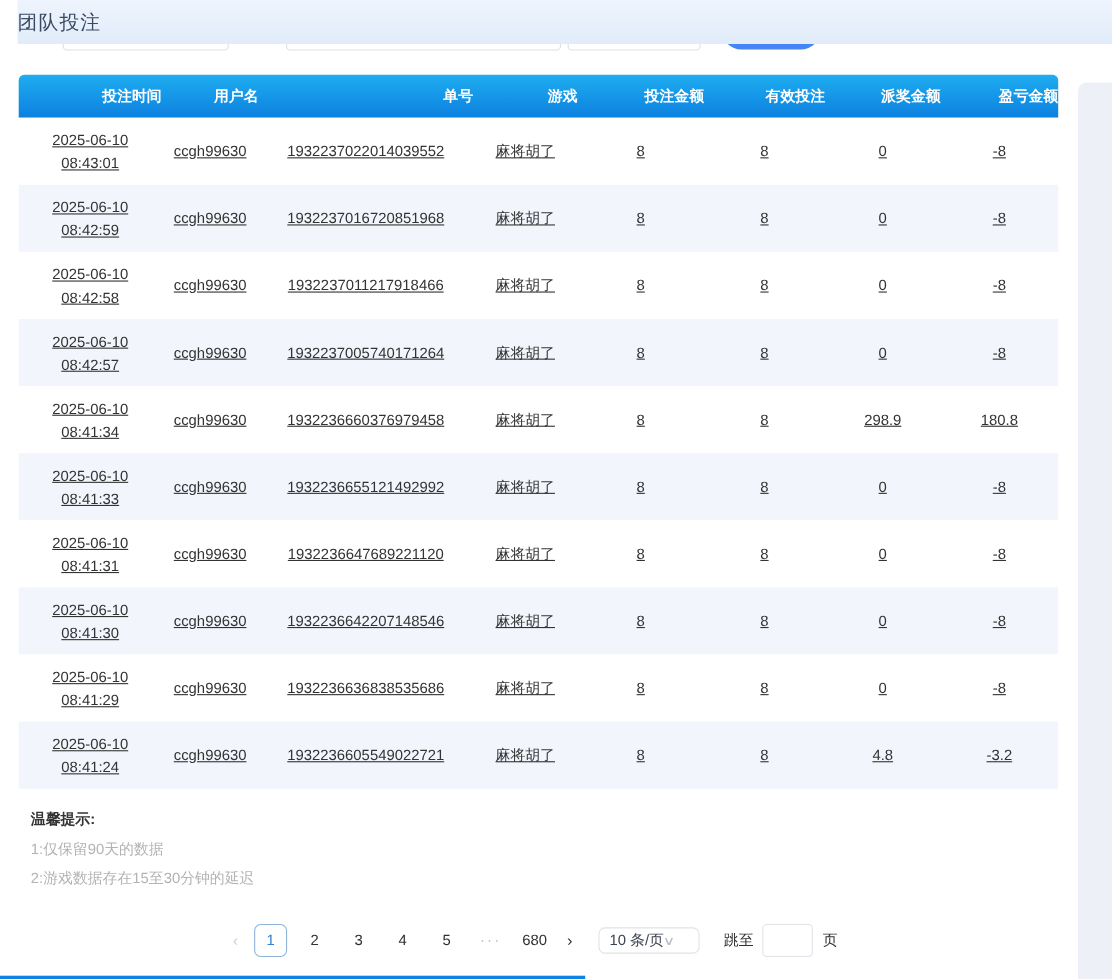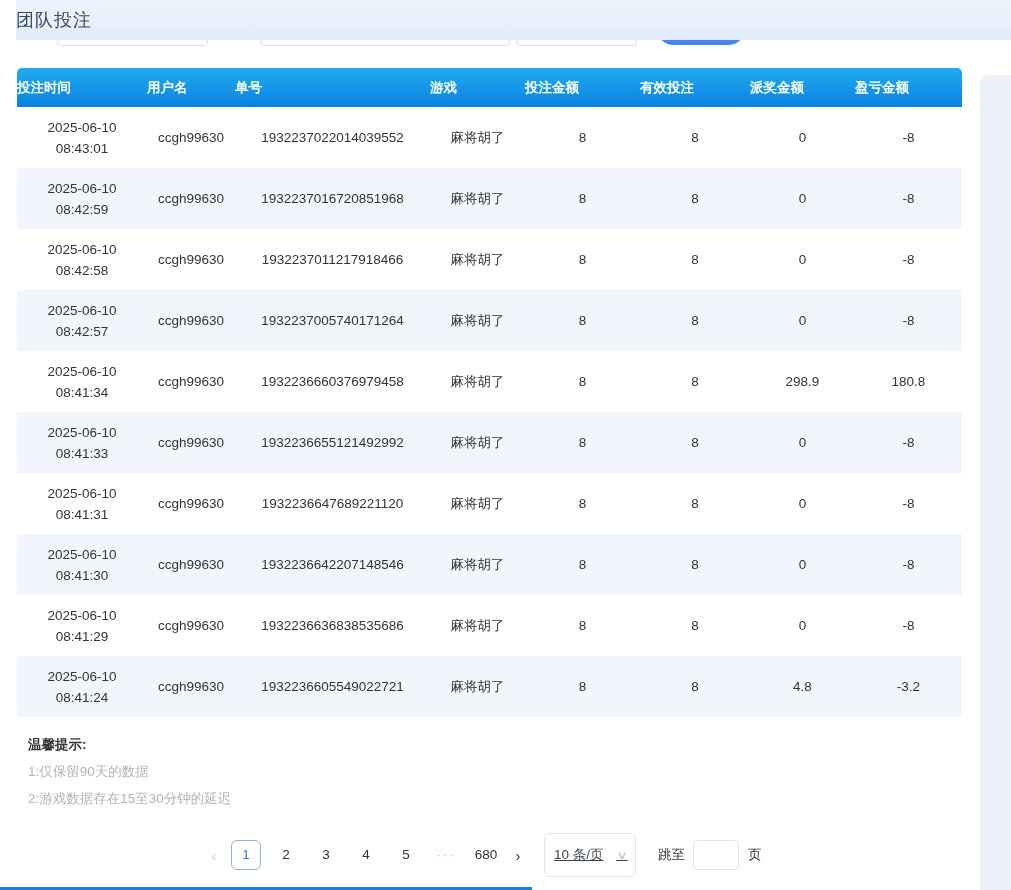--- a/index.html
+++ b/index.html
@@ -33,25 +33,25 @@
     position:absolute; left:656px; top:9px; width:90px; height:36px;
     background:#4585f4; border:none; border-radius:18px; cursor:pointer;
   }
 
   
   .table { position:absolute; left:17px; top:68px; width:945px; }
   .thead {
     display:flex; height:39px; align-items:center;
     background:linear-gradient(180deg,#1fadf0,#0c80df);
     color:#fff; font-weight:bold; font-size:13.5px;
-    border-radius:5px 5px 0 0; text-align:left;
+    border-radius:5px 5px 0 0; text-align:right;
   }
   .trow {
     display:flex; min-height:61px; align-items:center;
-    font-size:13.5px; color:#333; text-align:center; background:#fff;
+    font-size:13.5px; color:#333; text-align:center; background:#fff;text-decoration:underline;
   }
   .trow.alt { background:#f2f6fc; }
   .c1{width:130px;} .c2{width:88px;} .c3{width:195px;} .c4{width:95px;}
   .c5{width:115px;} .c6{width:110px;} .c7{width:105px;} .c8{width:107px;}
   .cell { line-height:21px; }
   .time-cell span { display:block; }
 
   
   .notes { position:absolute; left:28px; top:736px; font-size:13.5px; }
   .notes-title { font-weight:bold; color:#333; }
@@ -66,23 +66,23 @@
   .pg-arrow.disabled { color:#cdd1d9; cursor:default; }
   .pg-item {
     min-width:30px; height:30px; line-height:30px; text-align:center;
     margin:0 5px; cursor:pointer; border-radius:6px;
   }
   .pg-item.active {
     border:1px solid #8fb4da; color:#2f7fd6; line-height:28px; background:#fff;
   }
   .pg-item.ellipsis { color:#b6bac2; letter-spacing:2px; cursor:pointer; }
   .pg-size {
-    margin:0 6px 0 14px; width:92px; height:44px; border:1px solid #dfe3e8;
-    border-radius:6px; display:flex; align-items:center; justify-content:space-between;
-    padding:0 9px; background:#fff; cursor:pointer; color:#3c4350;text-decoration:underline;
+    margin:0 6px 0 14px; width:92px; height:24px; border:1px solid #dfe3e8;
+    border-radius:6px; display:flex; align-items:center; 
+    padding:0 9px; background:#fff; cursor:pointer; color:#3c4350;
   }
   .pg-size .chev { color:#b8bdc6; font-size:11px; transform:scaleX(1.4); }
   .jump-label { margin:0 8px 0 16px; }
   .jump-input {
     width:46px; height:30px; border:1px solid #dfe3e8; border-radius:4px;
     text-align:center; font-size:13px; outline:none; background:#fff;
   }
   .jump-suffix { margin-left:9px; }
 
   

